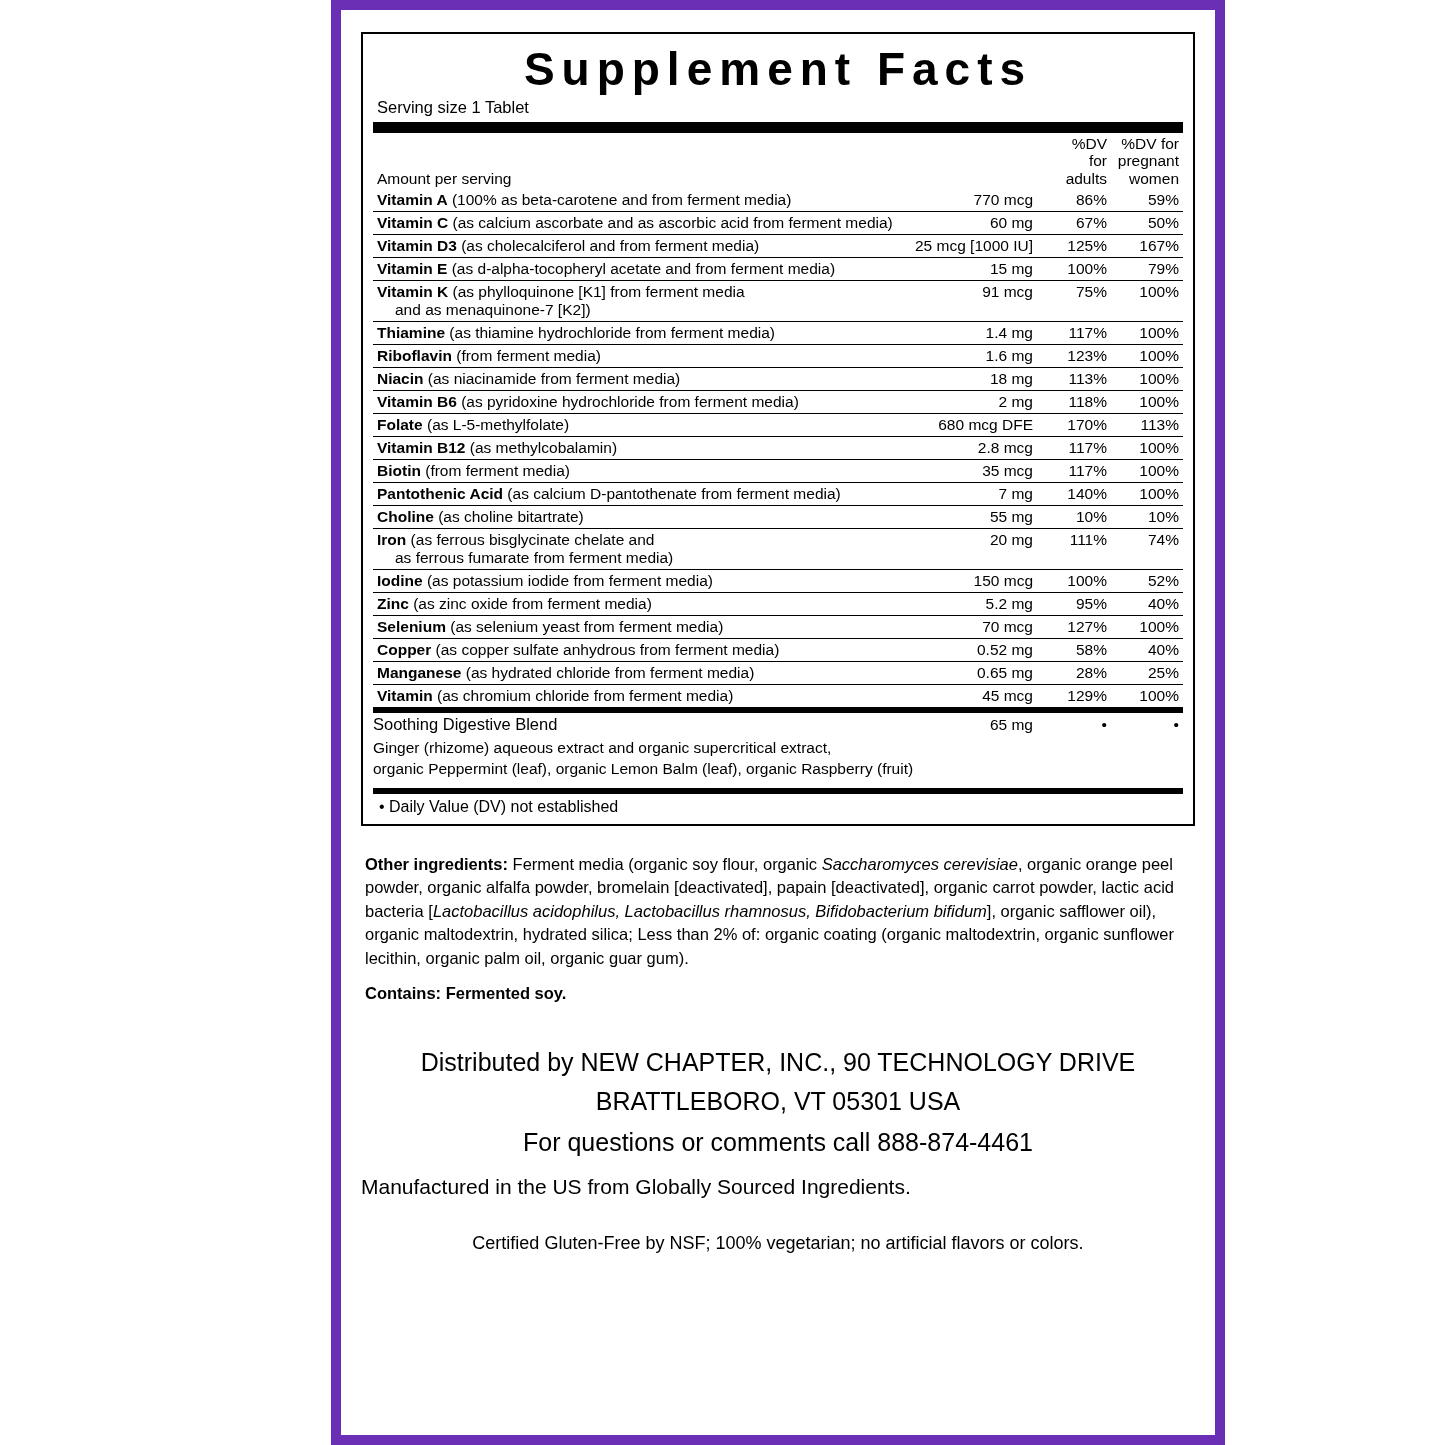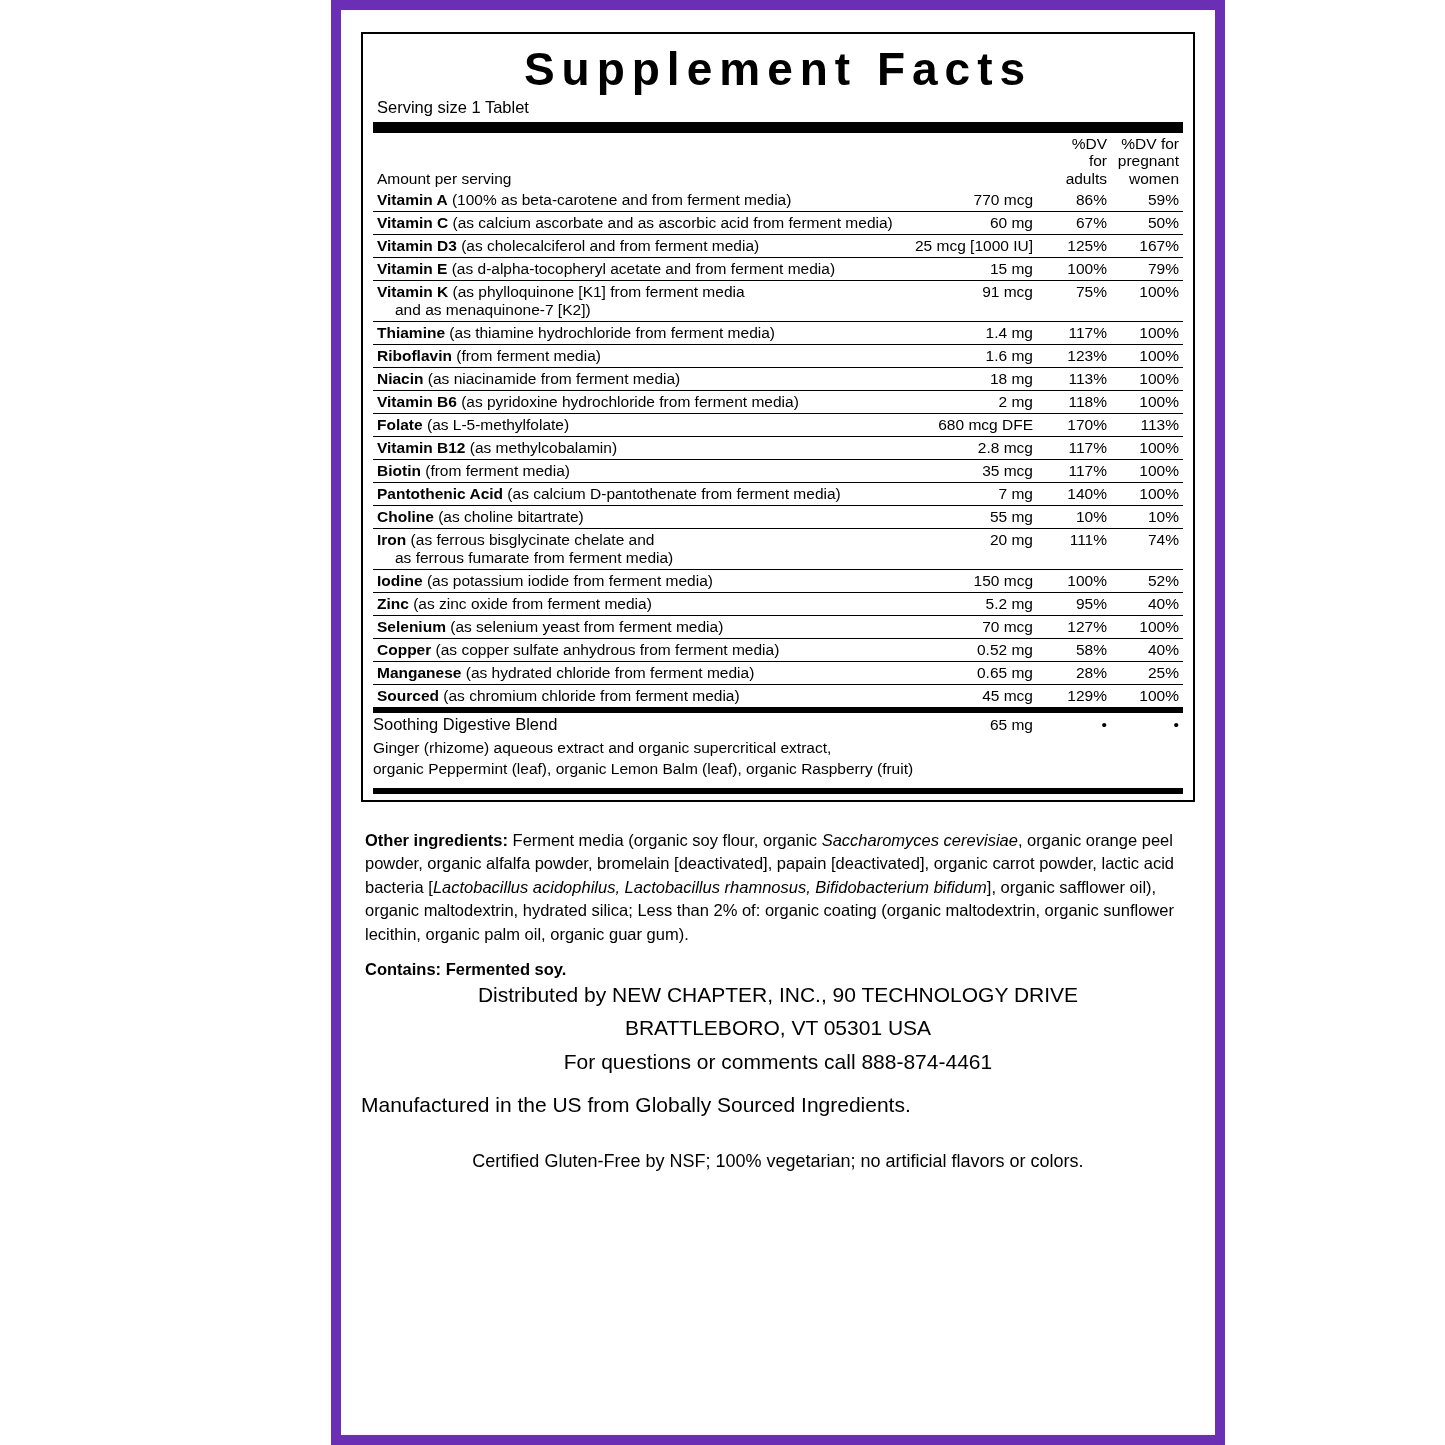--- a/index.html
+++ b/index.html
@@ -134,21 +134,22 @@
   .contains {
     font-size: 16.5px;
     margin-top: 14px;
     padding: 0 4px;
     font-weight: bold;
   }
 
   
   .dist {
     text-align: center;
-    font-size: 21px;
+    margin-top: 40px;
+    font-size: 25px;
     line-height: 1.55;
   }
   .dist .l3 { margin-top: 2px; }
   .manu {
     text-align: left;
     font-size: 21px;
     margin-top: 14px;
   }
   .certified {
     text-align: center;
@@ -332,21 +333,21 @@
               </tr>
 
               <tr class="item">
                 <td class="col-name"><span class="nutrient-name">Manganese</span> <span class="nutrient-src">(as hydrated chloride from ferment media)</span></td>
                 <td class="col-amt">0.65 mg</td>
                 <td class="col-dv1">28%</td>
                 <td class="col-dv2">25%</td>
               </tr>
 
               <tr class="item noline">
-                <td class="col-name"><span class="nutrient-name">Sourced</span> <span class="nutrient-src">(as chromium chloride from ferment media)</span></td>
+                <td class="col-name"><span class="nutrient-name">Vitamin</span> <span class="nutrient-src">(as chromium chloride from ferment media)</span></td>
                 <td class="col-amt">45 mcg</td>
                 <td class="col-dv1">129%</td>
                 <td class="col-dv2">100%</td>
               </tr>
             </tbody>
           </table>
 
           <div class="rule-mid"></div>
 
           <table class="facts">
@@ -366,20 +367,21 @@
               <tr>
                 <td colspan="4" class="blend-detail">
                   <span>Ginger (rhizome) aqueous extract and organic supercritical extract,</span><br>
                   <span>organic Peppermint (leaf), organic Lemon Balm (leaf), organic Raspberry (fruit)</span>
                 </td>
               </tr>
             </tbody>
           </table>
 
           <div class="rule-mid" style="margin-top:6px"></div>
+          <div class="footnote">• Daily Value (DV) not established</div>
         </div>
 
         <div class="other">
           <b>Other ingredients:</b><span> Ferment media (organic soy flour, organic </span><i>Saccharomyces cerevisiae</i><span>, organic orange peel powder, organic alfalfa powder, bromelain [deactivated], papain [deactivated], organic carrot powder, lactic acid bacteria [</span><i>Lactobacillus acidophilus, Lactobacillus rhamnosus, Bifidobacterium bifidum</i><span>], organic safflower oil), organic maltodextrin, hydrated silica; Less than 2% of: organic coating (organic maltodextrin, organic sunflower lecithin, organic palm oil, organic guar gum).</span>
         </div>
 
         <div class="contains">Contains: Fermented soy.</div>
 
         <div class="dist">
           <div>Distributed by NEW CHAPTER, INC., 90 TECHNOLOGY DRIVE</div>

